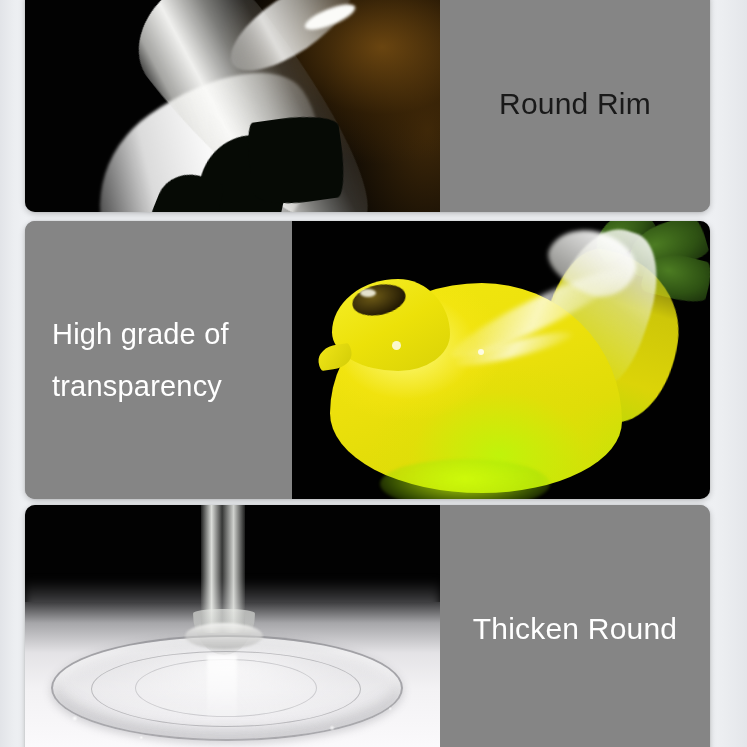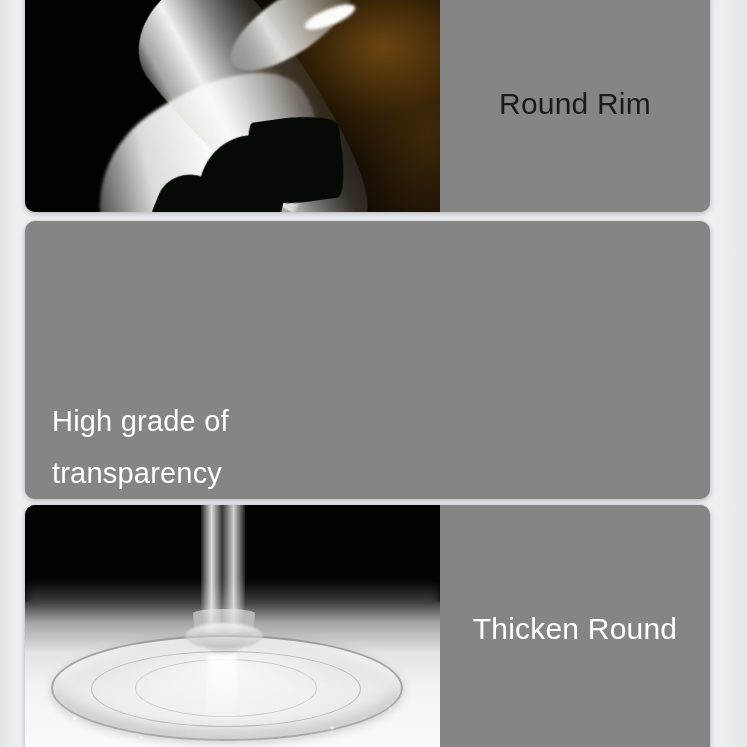--- a/index.html
+++ b/index.html
@@ -42,21 +42,20 @@
   }
 
   .card.row-1 {
     top: -5px;
     height: 217px;
     border-radius: 0 0 10px 10px;
   }
   .card.row-2 {
     top: 221px;
     height: 278px;
-    align-items: flex-end;
   }
   .card.row-3 {
     top: 505px;
     height: 247px;
     border-radius: 10px 10px 0 0;
   }
 
   
   .photo {
     position: relative;

